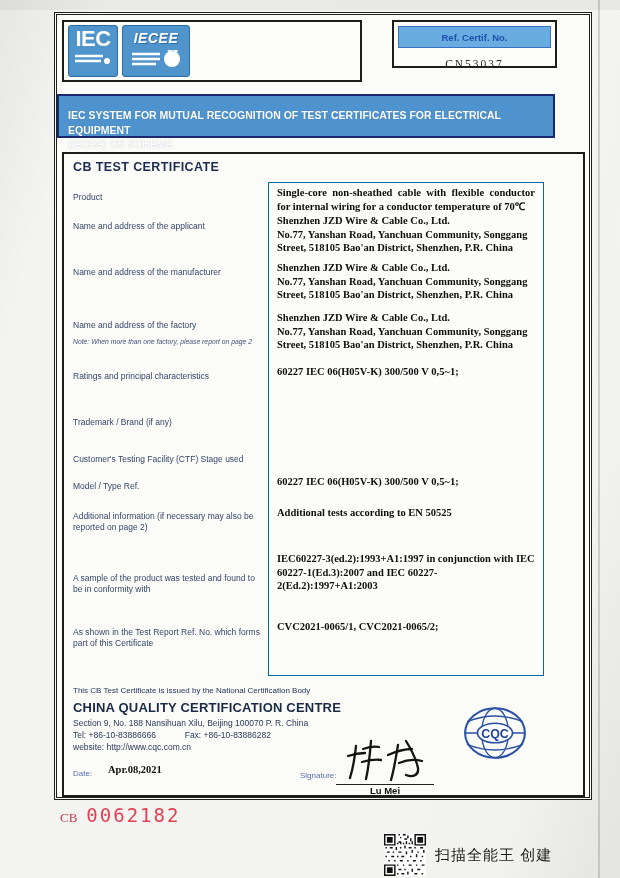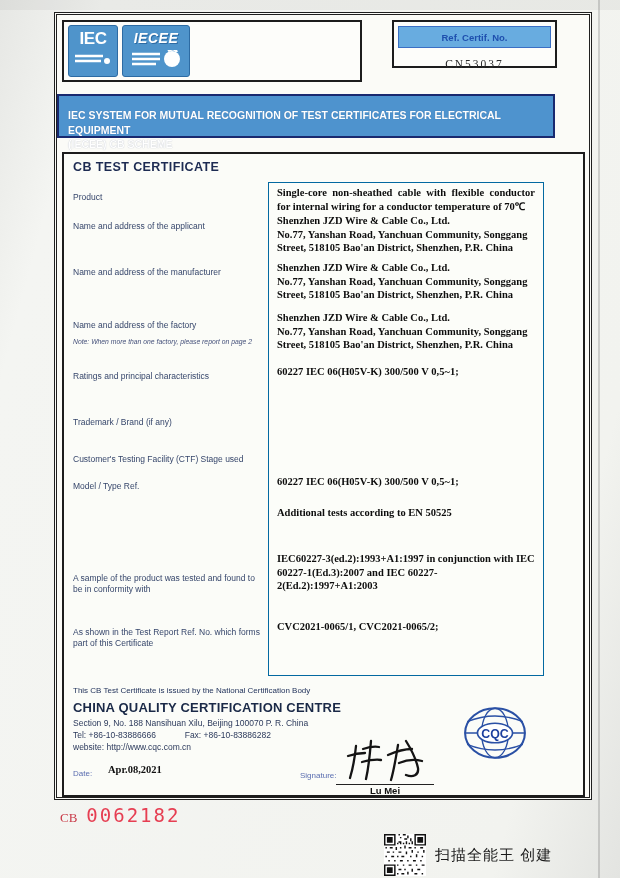--- a/index.html
+++ b/index.html
@@ -13,21 +13,21 @@
 
   
   .frame{
     position:absolute;left:54px;top:12px;width:538px;height:788px;
     border:3px double #1f1f1f;background:#fbfbf7;box-sizing:border-box;
   }
 
   
   .logos-box{position:absolute;left:5px;top:5px;width:300px;height:62px;border:2px solid #1c1c1c;background:#fdfdfa;box-sizing:border-box;}
   .iec-logo{position:absolute;left:4px;top:3px;width:50px;height:52px;background:#4f94cb;border:1px solid #2d6ba3;border-radius:3px;text-align:center;box-sizing:border-box;}
-  .iec-text{display:block;color:#fff;font-weight:bold;font-size:17px;letter-spacing:-.5px;line-height:26px;font-family:"Liberation Sans",sans-serif;}
+  .iec-text{display:block;color:#fff;font-weight:bold;font-size:22px;letter-spacing:-.5px;line-height:26px;font-family:"Liberation Sans",sans-serif;}
   .iec-lines{display:block;margin:0 auto;width:40px;height:14px;}
   .iecee-logo{position:absolute;left:58px;top:3px;width:68px;height:52px;background:#4f94cb;border:1px solid #2d6ba3;border-radius:3px;text-align:center;box-sizing:border-box;}
   .iecee-text{display:block;color:#fff;font-weight:bold;font-style:italic;font-size:14px;letter-spacing:.5px;line-height:24px;text-shadow:1px 1px 0 #2d6ba3;}
   .iecee-lines{display:block;margin:0 auto;width:56px;height:18px;}
 
   .ref-box{position:absolute;left:335px;top:5px;width:165px;height:48px;border:2px solid #1c1c1c;background:#fdfdfa;box-sizing:border-box;}
   .ref-head{position:absolute;left:4px;right:4px;top:4px;height:22px;background:#6badе0;background:#68ace0;border:1px solid #3b6fc4;color:#1e4fae;font-weight:bold;font-size:9.5px;text-align:center;line-height:21px;box-sizing:border-box;}
   .ref-value{position:absolute;left:0;right:0;top:36px;text-align:center;font-family:"Liberation Serif",serif;font-size:11.5px;letter-spacing:2px;color:#2b2b2b;}
 
   
@@ -112,20 +112,21 @@
 
       <div class="flabel" style="top:38px">Product</div>
       <div class="flabel" style="top:67px">Name and address of the applicant</div>
       <div class="flabel" style="top:113px">Name and address of the manufacturer</div>
       <div class="flabel" style="top:166px">Name and address of the factory</div>
       <div class="fnote" style="top:184px">Note: When more than one factory, please report on page 2</div>
       <div class="flabel" style="top:217px">Ratings and principal characteristics</div>
       <div class="flabel" style="top:263px">Trademark / Brand (if any)</div>
       <div class="flabel" style="top:300px">Customer's Testing Facility (CTF) Stage used</div>
       <div class="flabel" style="top:327px">Model / Type Ref.</div>
+      <div class="flabel" style="top:357px">Additional information (if necessary may also be reported on page 2)</div>
       <div class="flabel" style="top:419px">A sample of the product was tested and found to be in conformity with</div>
       <div class="flabel" style="top:473px">As shown in the Test Report Ref. No. which forms part of this Certificate</div>
 
       <div class="value-box">
         <div class="val just" style="top:3px">Single-core non-sheathed cable with flexible conductor for internal wiring for a conductor temperature of 70℃</div>
 
         <div class="val" style="top:31px">
           <div>Shenzhen JZD Wire &amp; Cable Co., Ltd.</div>
           <div>No.77, Yanshan Road, Yanchuan Community, Songgang Street, 518105 Bao'an District, Shenzhen, P.R. China</div>
         </div>

